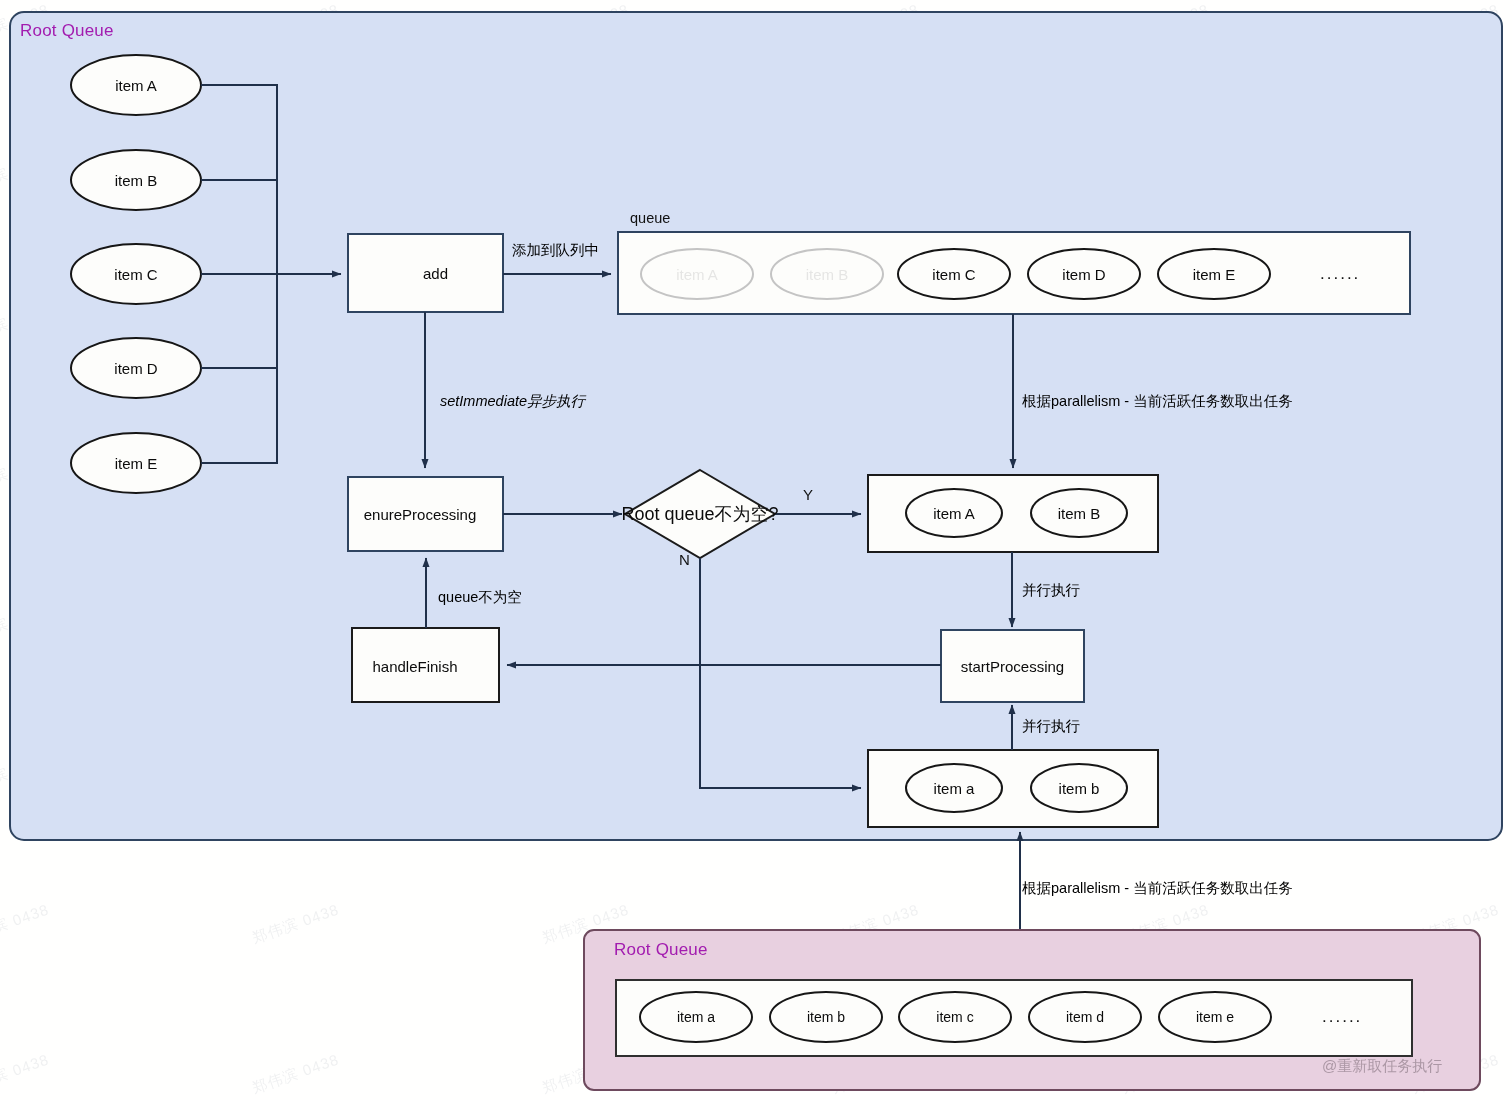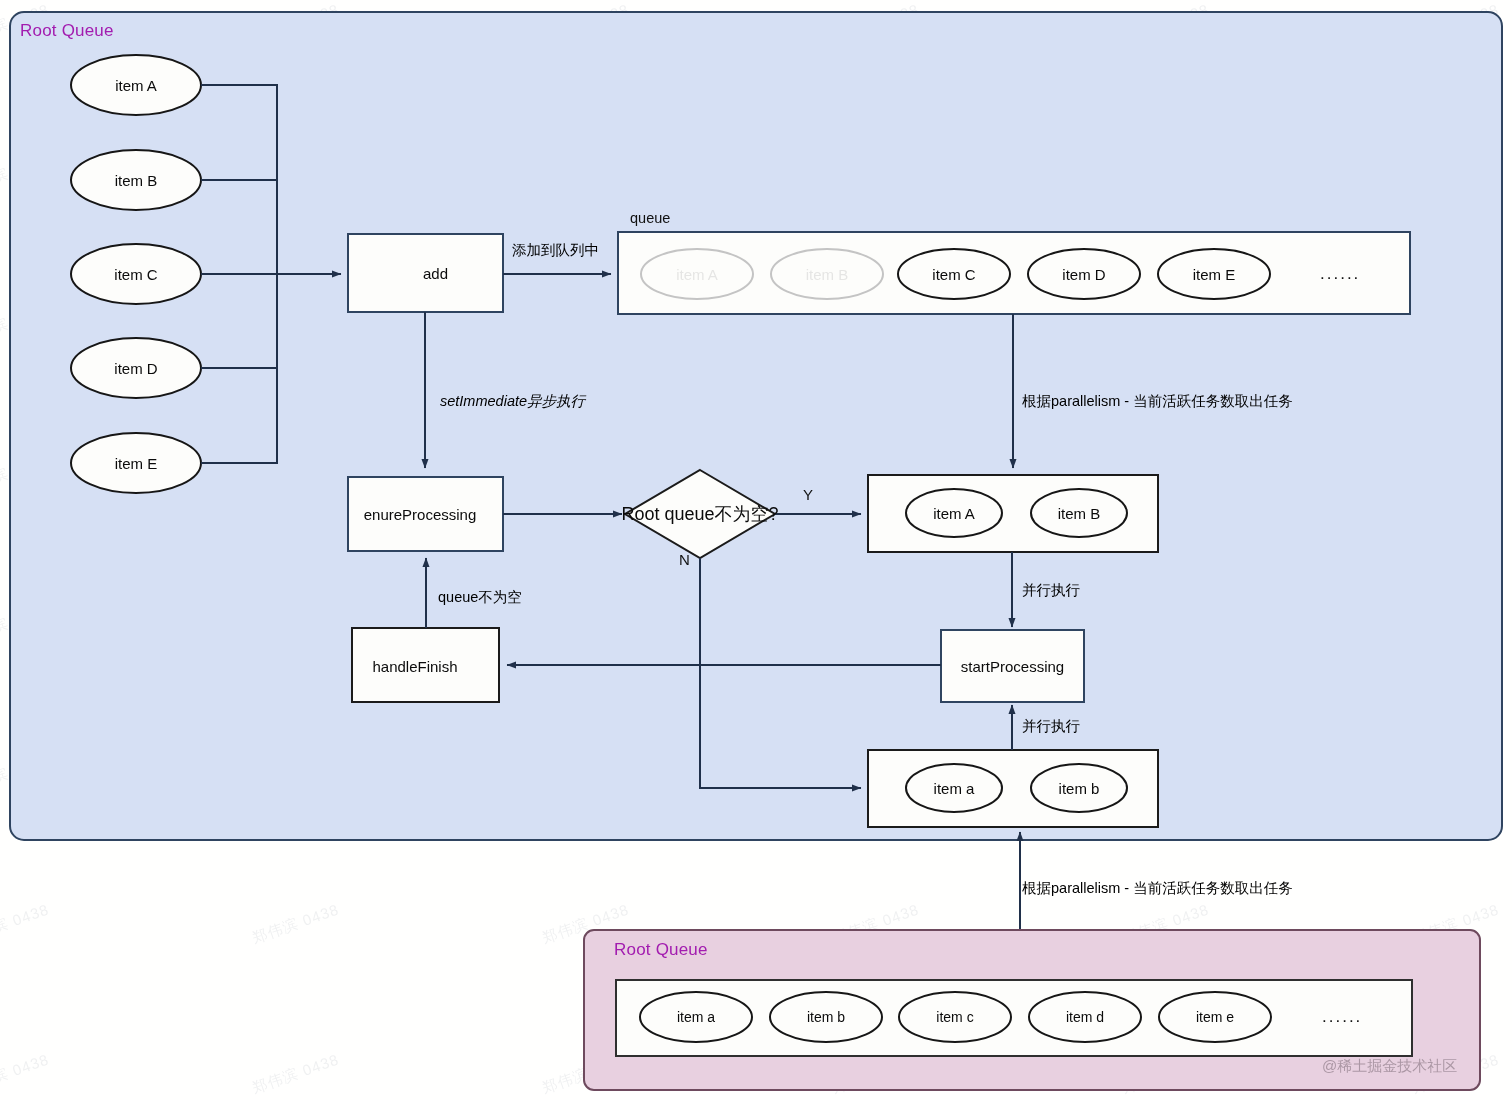--- a/index.html
+++ b/index.html
@@ -208,15 +208,15 @@
 
   <div class="container-title" style="left:614px;top:940px;">Root Queue</div>
 
   <div class="node-label ell-text-sm" style="left:640px;top:1003px;width:112px;height:28px;">item a</div>
   <div class="node-label ell-text-sm" style="left:770px;top:1003px;width:112px;height:28px;">item b</div>
   <div class="node-label ell-text-sm" style="left:899px;top:1003px;width:112px;height:28px;">item c</div>
   <div class="node-label ell-text-sm" style="left:1029px;top:1003px;width:112px;height:28px;">item d</div>
   <div class="node-label ell-text-sm" style="left:1159px;top:1003px;width:112px;height:28px;">item e</div>
   <div class="dots" style="left:1322px;top:1007px;">......</div>
 
-  <div class="brand" style="left:1322px;top:1057px;">@稀土掘金技术社区</div>
+  <div class="brand" style="left:1322px;top:1057px;">@重新取任务执行</div>
 
 </div>
 
 </body></html>

